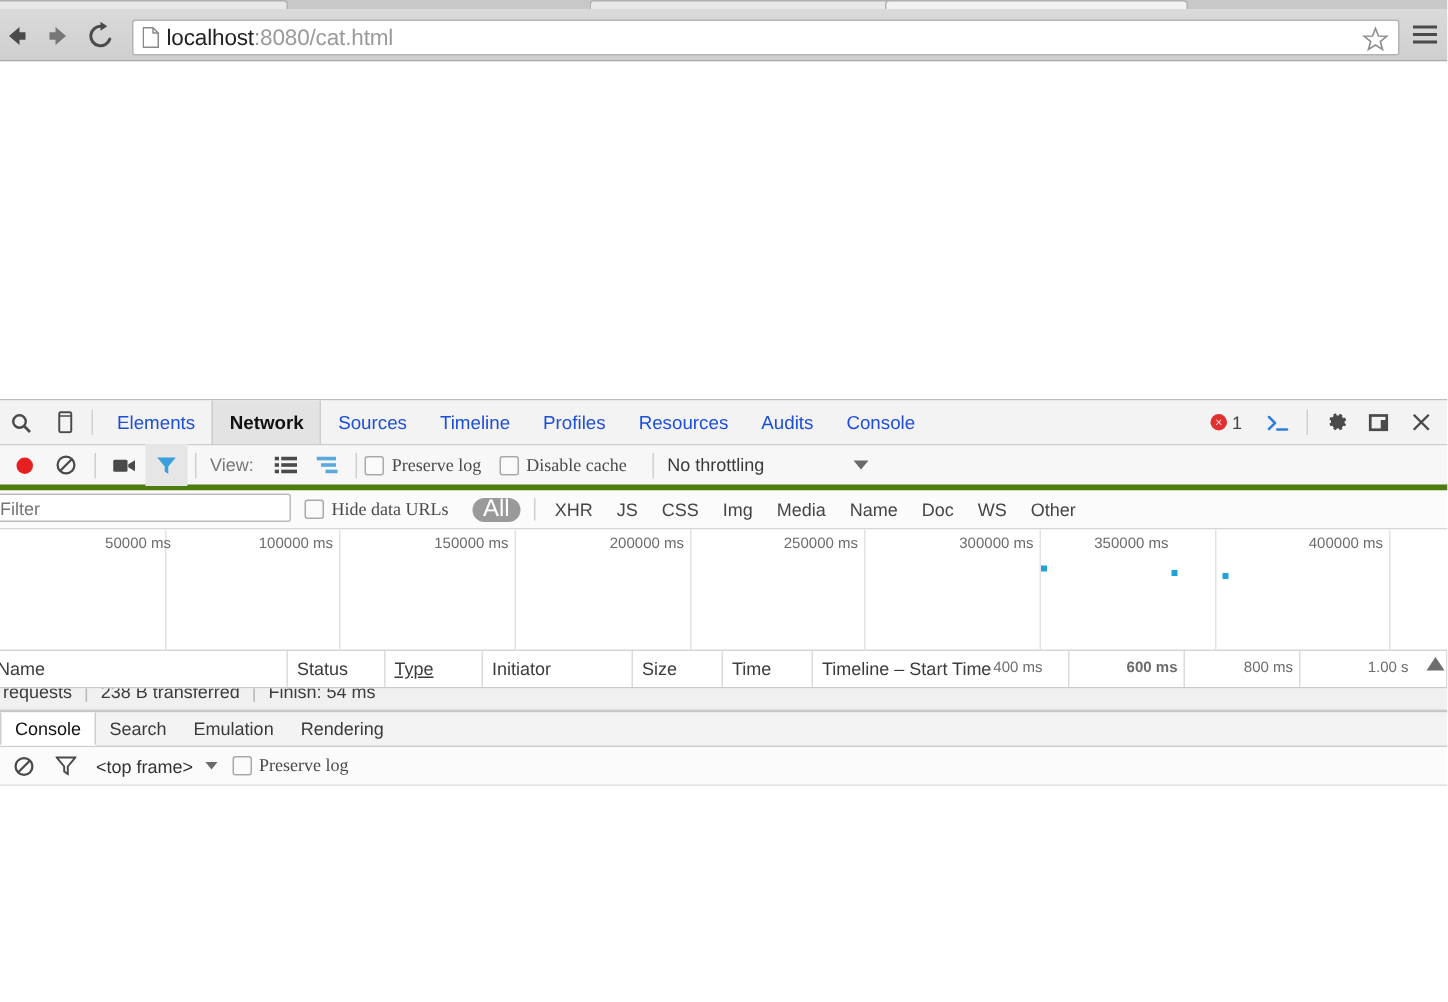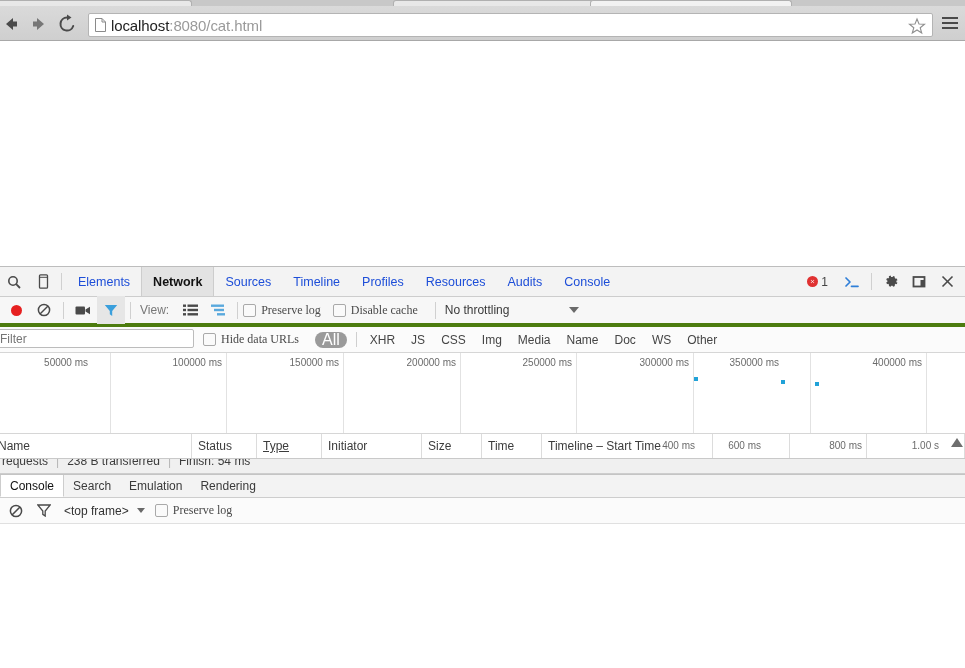--- a/index.html
+++ b/index.html
@@ -354,21 +354,21 @@
         <span class="ftype">Media</span>
         <span class="ftype">Name</span>
         <span class="ftype">Doc</span>
         <span class="ftype">WS</span>
         <span class="ftype">Other</span>
       </div>
     </div>
 
     <div class="overview" id="overview">
         <div class="ov-grid" style="left: 110px;"></div>
-        <div class="ov-label" style="left: 92px;">50000 ms</div>
+        <div class="ov-label" style="left: 118px;">50000 ms</div>
         <div class="ov-grid" style="left: 226px;"></div>
         <div class="ov-label" style="left: 226px;">100000 ms</div>
         <div class="ov-grid" style="left: 343px;"></div>
         <div class="ov-label" style="left: 343px;">150000 ms</div>
         <div class="ov-grid" style="left: 460px;"></div>
         <div class="ov-label" style="left: 460px;">200000 ms</div>
         <div class="ov-grid" style="left: 576px;"></div>
         <div class="ov-label" style="left: 576px;">250000 ms</div>
         <div class="ov-grid" style="left: 693px;"></div>
         <div class="ov-label" style="left: 693px;">300000 ms</div>
@@ -386,21 +386,21 @@
         <div class="th" style="left: 192px; width: 65px;">Status</div>
         <div class="th" style="left: 257px; width: 65px; text-decoration: underline;">Type</div>
         <div class="th" style="left: 322px; width: 100px;">Initiator</div>
         <div class="th" style="left: 422px; width: 60px;">Size</div>
         <div class="th" style="left: 482px; width: 60px;">Time</div>
         <div class="th" style="left: 542px; width: 423px;">Timeline – Start Time</div>
         <div class="tl-grid" style="left: 712px;"></div>
         <div class="tl-grid" style="left: 789px;"></div>
         <div class="tl-grid" style="left: 866px;"></div>
         <div class="tl-tick" style="left: 698px;">400 ms</div>
-        <div class="tl-tick" style="left: 764px;">600 ms</div>
+        <div class="tl-tick" style="left: 788px; font-weight: bold;">600 ms</div>
         <div class="tl-tick" style="left: 865px;">800 ms</div>
         <div class="tl-tick" style="left: 942px;">1.00 s</div>
         <div class="tl-arrow"></div>
       </div>
 
     <div class="statusbar">
       <span class="status-text"><span>1 requests</span><span class="sep">|</span><span>238 B transferred</span><span class="sep">|</span><span>Finish: 54 ms</span></span>
     </div>
 
     <div class="drawer">

